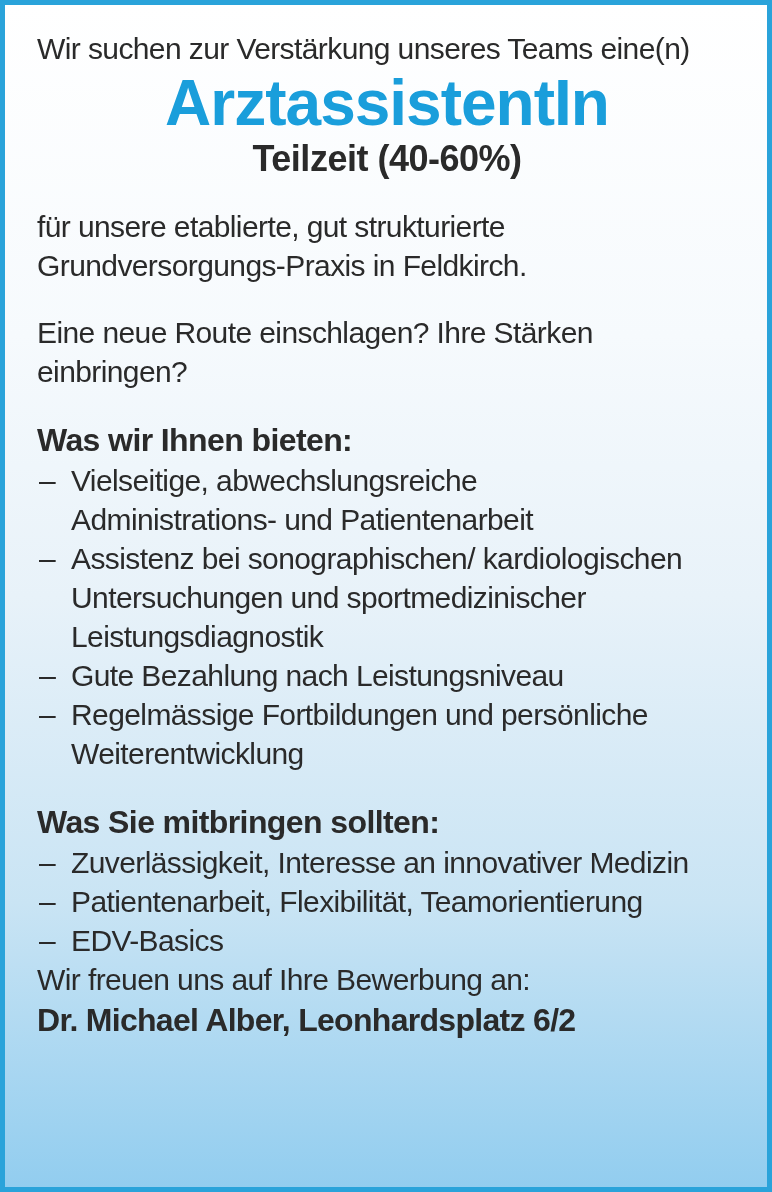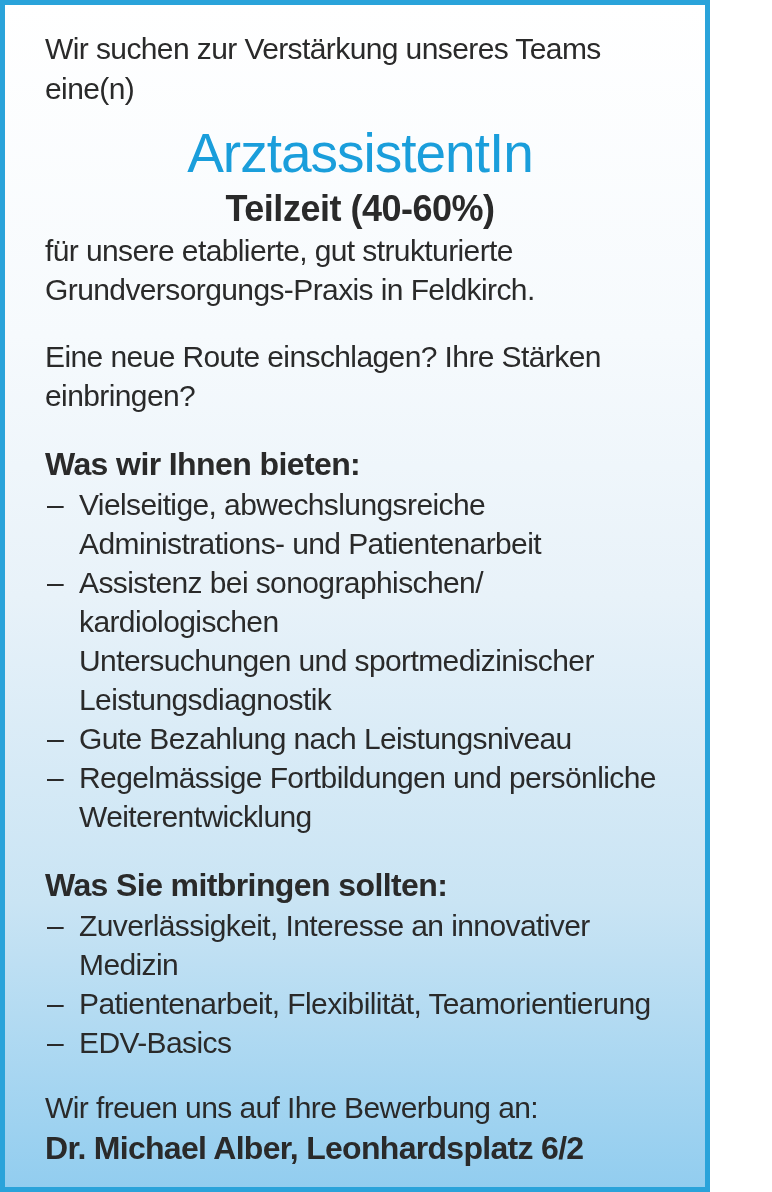--- a/index.html
+++ b/index.html
@@ -9,61 +9,60 @@
     --grad-top:#ffffff;
     --grad-bottom:#92cdef;
   }
   *{margin:0;padding:0;box-sizing:border-box;}
   html,body{width:772px;}
   body{
     font-family:"Liberation Sans", sans-serif;
     color:var(--text);
   }
   .poster{
-    width:710px;
+    width:772px;
     height:1192px;
     border:5px solid var(--border);
     background:linear-gradient(180deg,
       var(--grad-top) 0%,
       #f6fafd 28%,
       #e8f2f9 50%,
       #c9e4f4 76%,
       var(--grad-bottom) 100%);
-    padding:24px 30px 24px 40px;
+    padding:24px 30px 24px 32px;
     overflow:hidden;
   }
   .intro{
     font-size:30px;
     line-height:40px;
     letter-spacing:-0.6px;
     white-space:pre-line;
   }
   .title{
-    margin-top:10px;
     text-align:center;
     color:var(--accent);
-    font-size:55px;
+    font-size:64px;
     line-height:68px;
-    font-weight:normal;
+    font-weight:bold;
     letter-spacing:-1px;
   }
   .subtitle{
     text-align:center;
     font-size:36px;
     line-height:44px;
     font-weight:bold;
     letter-spacing:-0.5px;
   }
   .body-par{
     font-size:30px;
     line-height:39px;
     letter-spacing:-0.6px;
     white-space:pre-line;
   }
-  .par-desc{}
+  .par-desc{margin-top:26px;}
   .par-question{margin-top:28px;}
   .section-heading{
     margin-top:28px;
     font-size:32px;
     line-height:42px;
     font-weight:bold;
     letter-spacing:-0.6px;
   }
   ul.dash-list{
     list-style:none;
@@ -74,21 +73,21 @@
     font-size:30px;
     line-height:39px;
     letter-spacing:-0.6px;
     white-space:pre-line;
   }
   ul.dash-list li .dash{
     position:absolute;
     left:2px;
     top:0;
   }
-  .contact{margin-top:26px;}
+  .contact{}
   .contact-lead{
     font-size:30px;
     line-height:40px;
     letter-spacing:-0.6px;
   }
   .contact-bold{
     font-size:32px;
     line-height:40px;
     font-weight:bold;
     letter-spacing:-0.7px;

